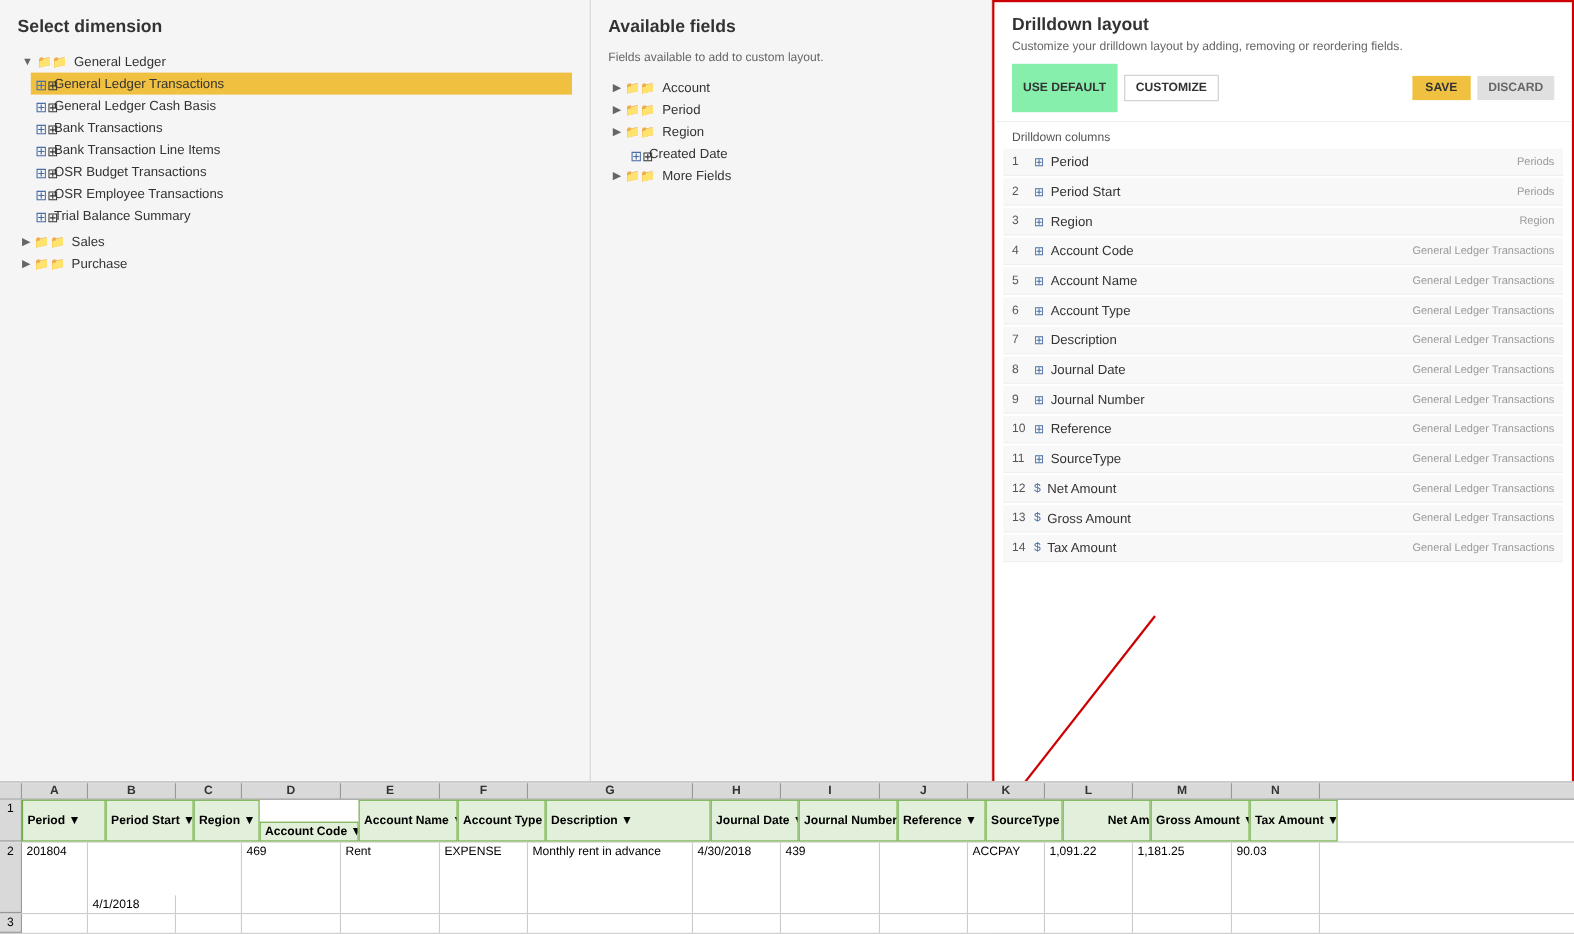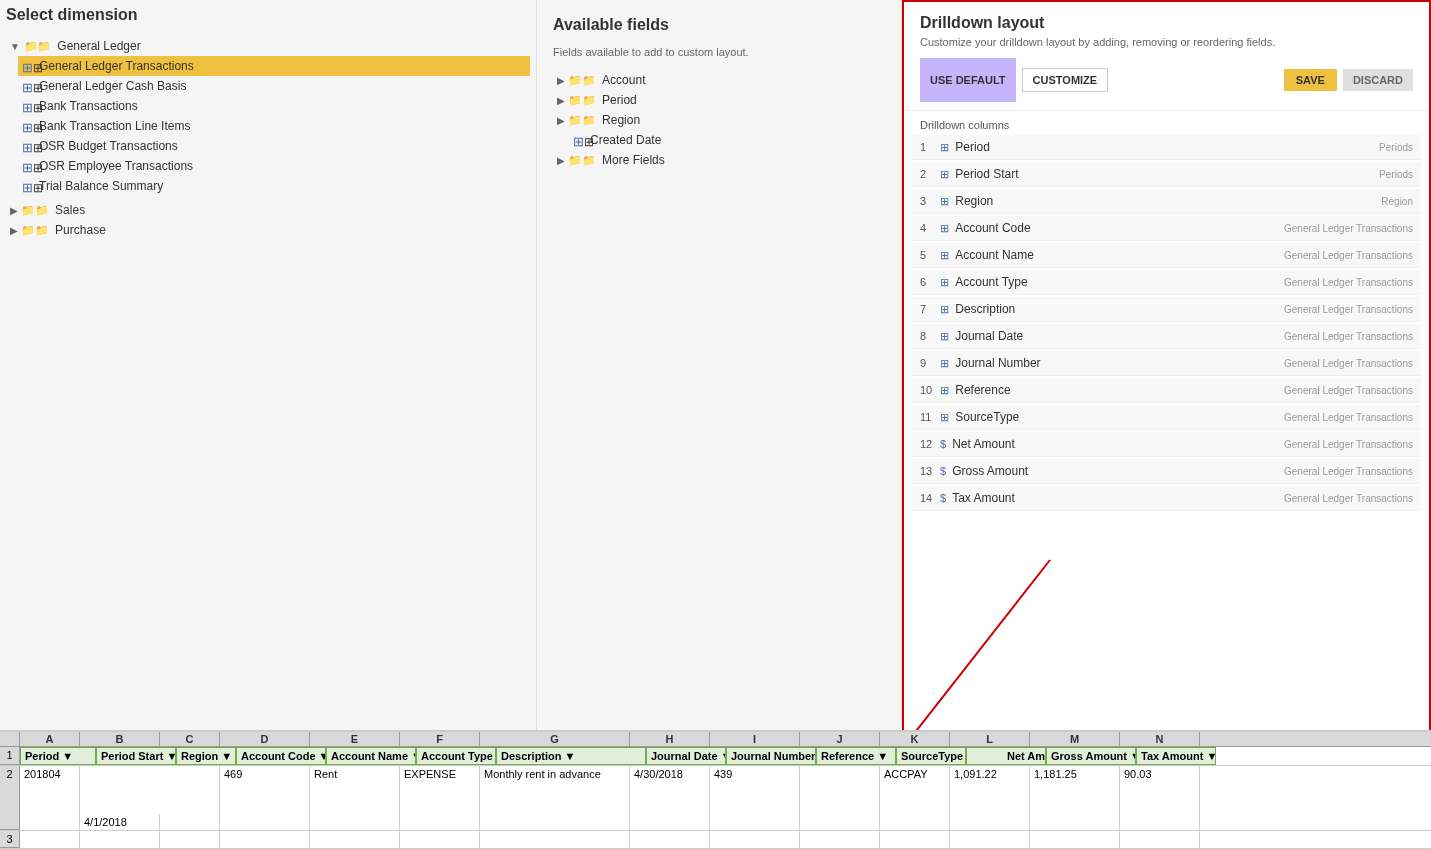--- a/index.html
+++ b/index.html
@@ -10,21 +10,21 @@
       width: 1431px;
       height: 849px;
       background: #1a1a1a;
       position: relative;
     }
 
     
     .left-panel {
       width: 537px;
       background: #f5f5f5;
-      padding: 6px;
+      padding: 16px;
       border-right: 1px solid #ddd;
       flex-shrink: 0;
     }
 
     .panel-title {
       font-size: 16px;
       font-weight: 600;
       color: #333;
       margin-bottom: 12px;
     }
@@ -125,21 +125,21 @@
       margin-bottom: 10px;
     }
 
     .button-row {
       display: flex;
       align-items: center;
       gap: 6px;
     }
 
     .btn-use-default {
-      background: #c4b5fd;
+      background: #86efac;
       border: none;
       padding: 16px 10px;
       font-size: 11px;
       font-weight: 600;
       cursor: pointer;
       color: #333;
     }
 
     .btn-customize {
       background: #fff;
@@ -517,21 +517,21 @@
         <div class="col-letter" style="width: 90px;">M</div>
         <div class="col-letter" style="width: 80px;">N</div>
       </div>
 
     <div id="spreadsheet-rows">
         <div class="sheet-data-row">
           <div class="sheet-row-num" style="width: 20px;">1</div>
           <div class="sheet-cell header-cell" style="width: 76px;">Period ▼</div>
           <div class="sheet-cell header-cell" style="width: 80px;">Period Start ▼</div>
           <div class="sheet-cell header-cell" style="width: 60px;">Region ▼</div>
-          <div class="sheet-cell header-cell" style="width: 90px;">Account Code ▼</div>
+          <div class="sheet-cell header-cell" style="width: 90px; margin-top: 20px;">Account Code ▼</div>
           <div class="sheet-cell header-cell" style="width: 90px;">Account Name ▼</div>
           <div class="sheet-cell header-cell" style="width: 80px;">Account Type ▼</div>
           <div class="sheet-cell header-cell" style="width: 150px;">Description ▼</div>
           <div class="sheet-cell header-cell" style="width: 80px;">Journal Date ▼</div>
           <div class="sheet-cell header-cell" style="width: 90px;">Journal Number ▼</div>
           <div class="sheet-cell header-cell" style="width: 80px;">Reference ▼</div>
           <div class="sheet-cell header-cell" style="width: 70px;">SourceType ▼</div>
           <div class="sheet-cell header-cell" style="width: 80px; padding-left: 40px;">Net Amount ▼</div>
           <div class="sheet-cell header-cell" style="width: 90px;">Gross Amount ▼</div>
           <div class="sheet-cell header-cell" style="width: 80px;">Tax Amount ▼</div>

